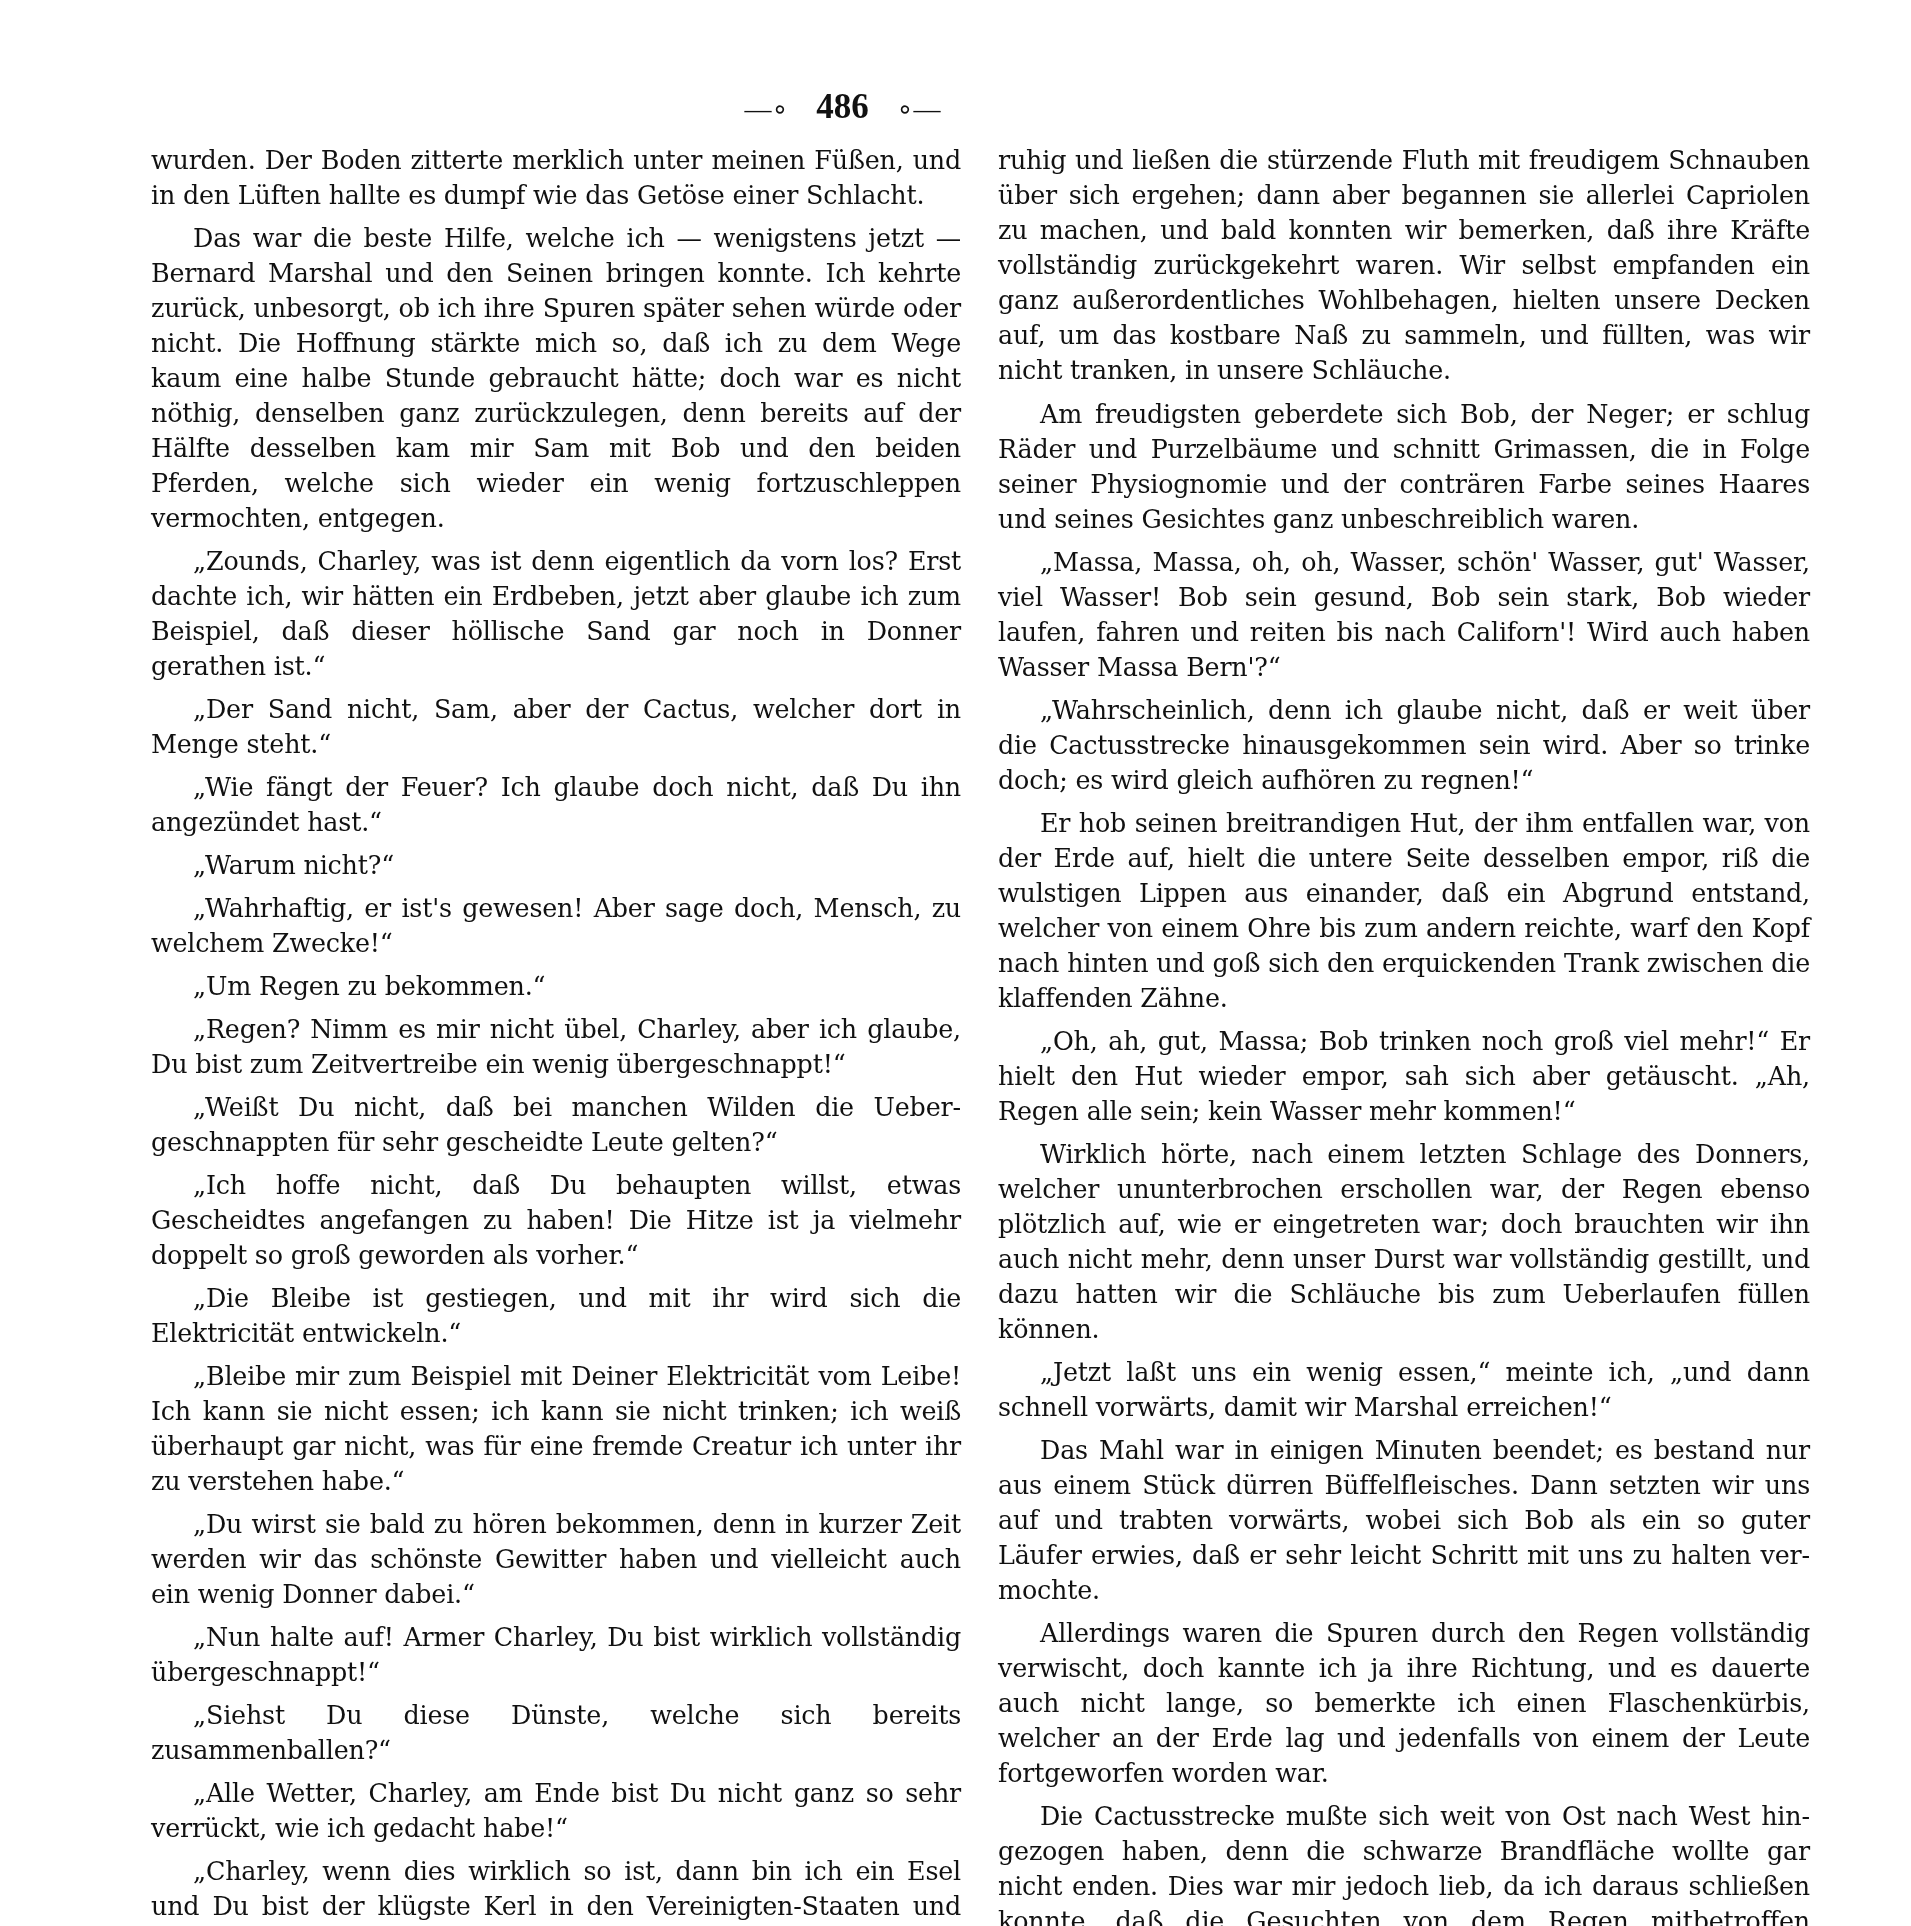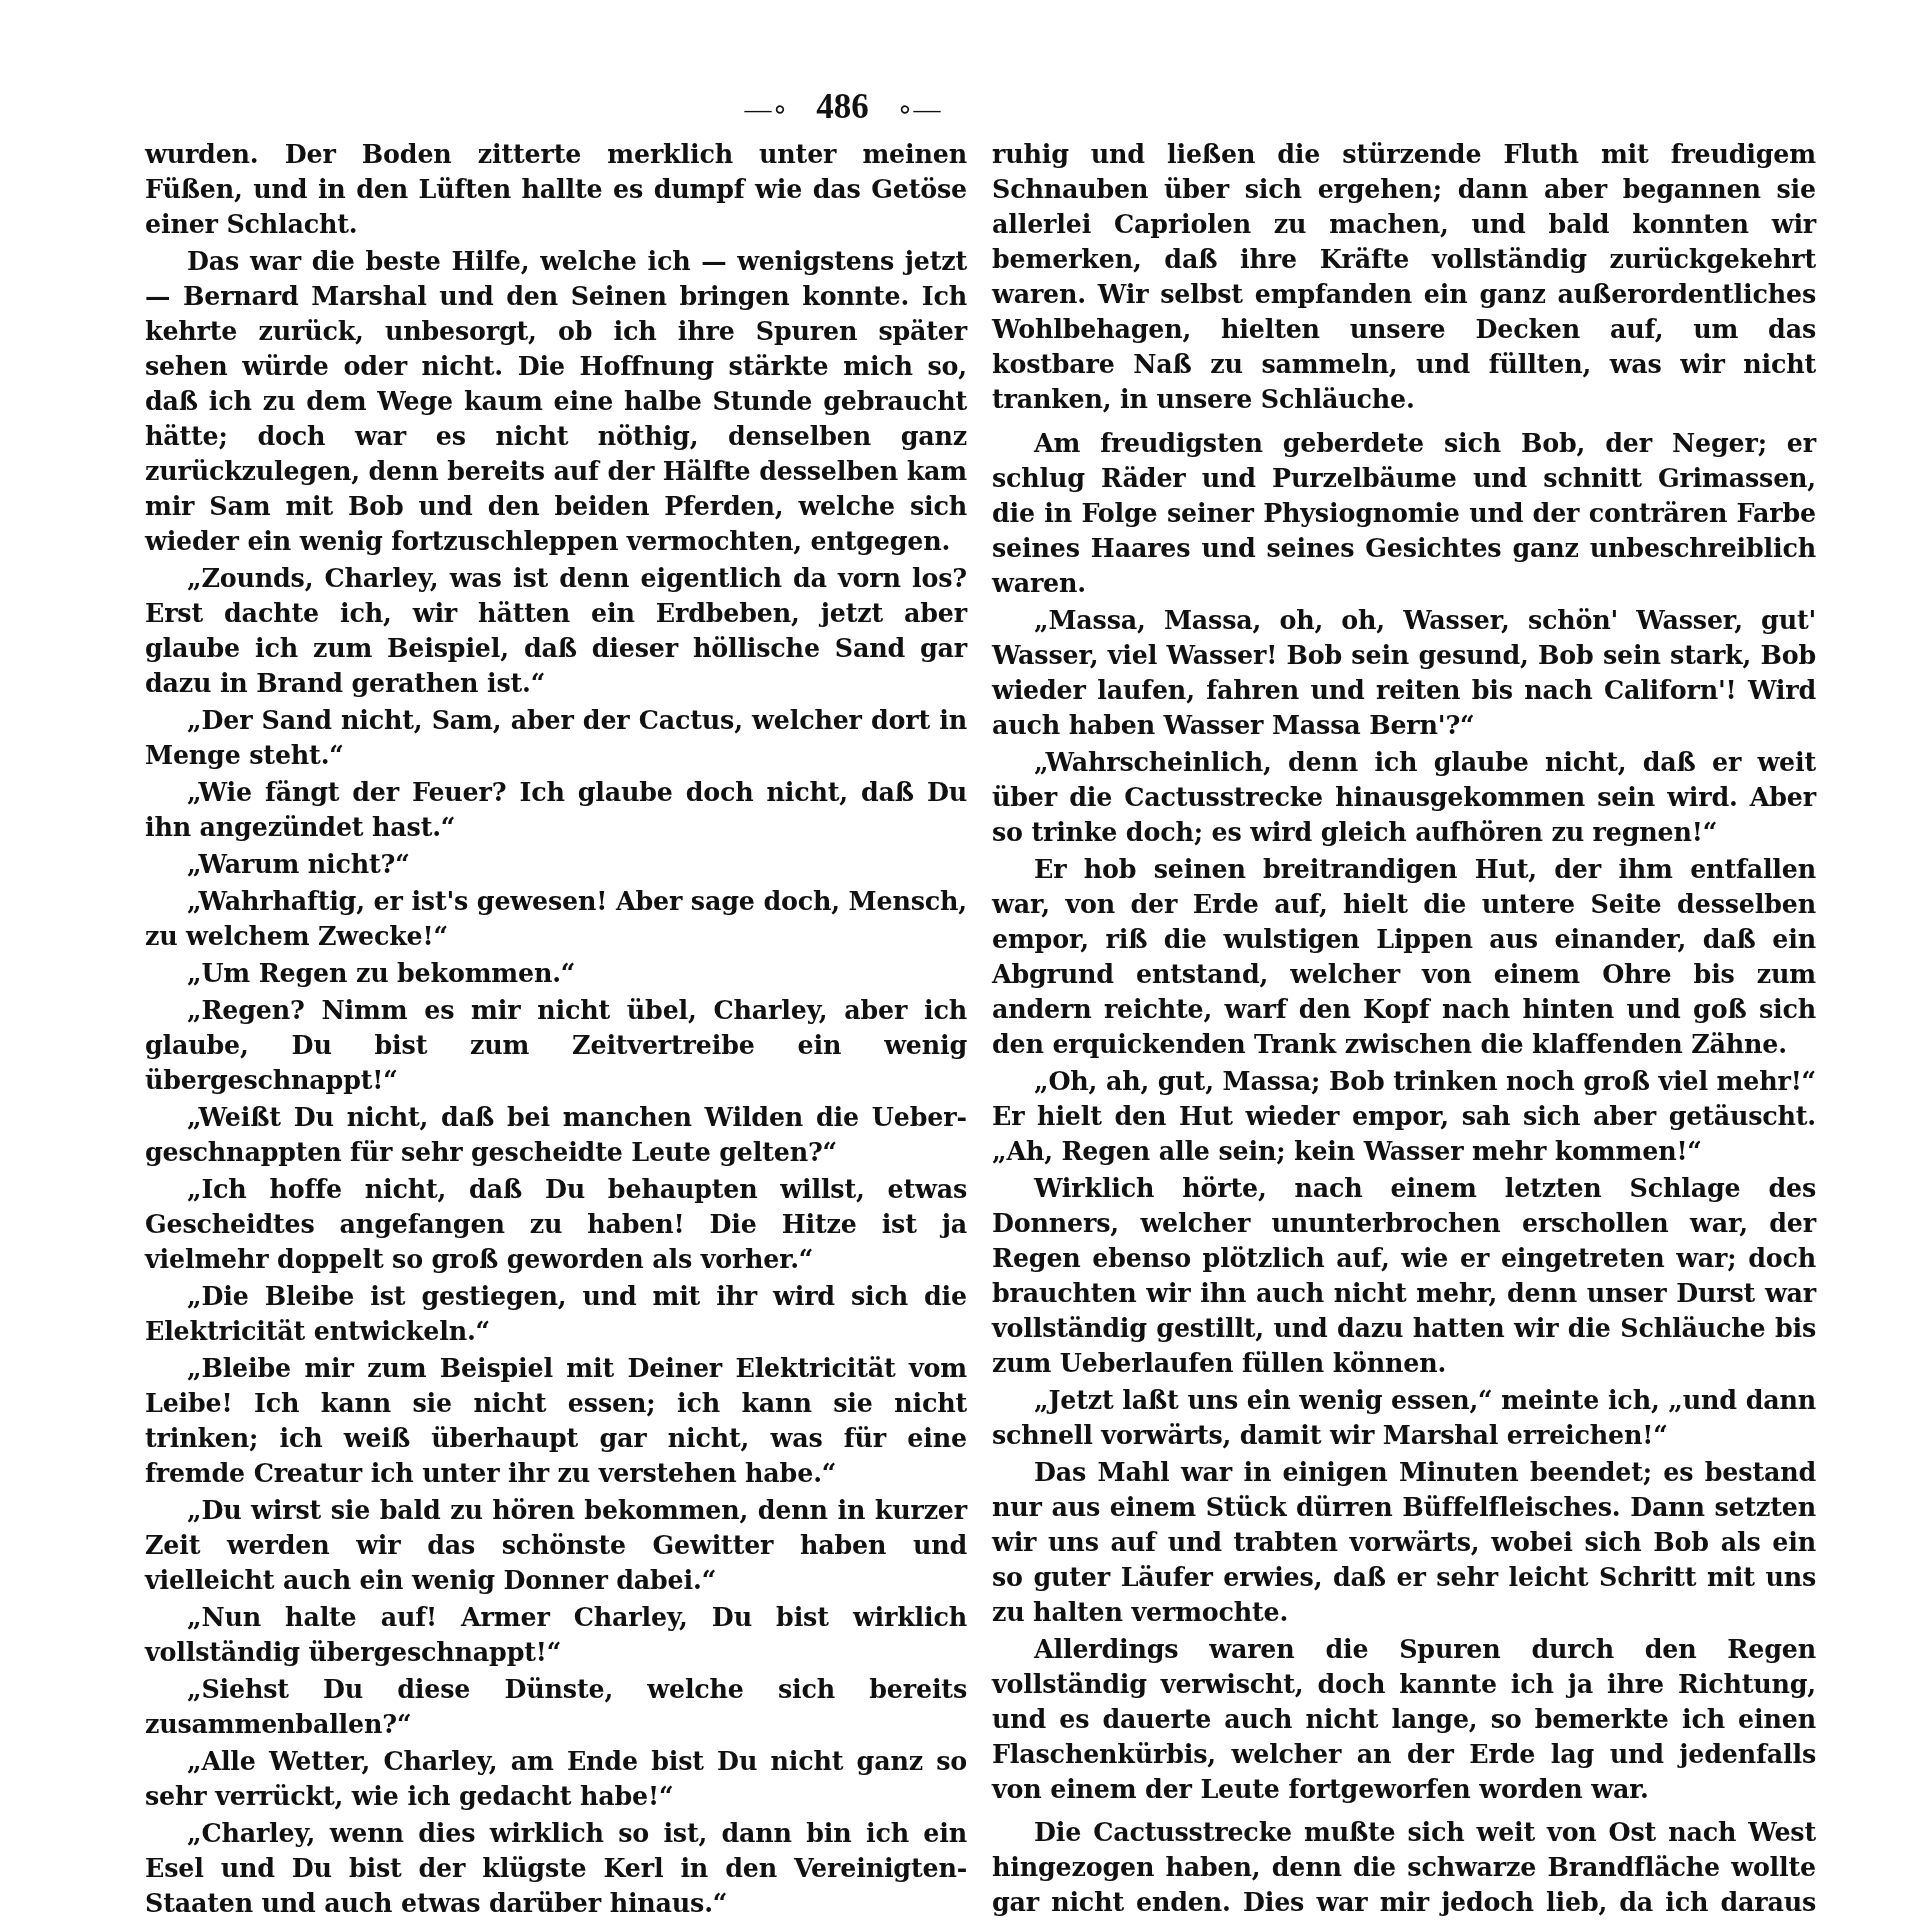--- a/index.html
+++ b/index.html
@@ -12,37 +12,37 @@
     font-family: "Liberation Serif", serif; font-weight: bold; font-size: 35px; line-height: 1;
   }
   .header .orn { display: inline-block; font-weight: normal; font-size: 27px; vertical-align: middle; margin: 0 19px; }
   .col {
     position: absolute; top: 135px; width: 826px;
     font-family: "DejaVu Serif", serif; font-size: 25.4px; line-height: 35px;
     text-align: justify; hyphens: manual; letter-spacing: -0.2px;
   }
   .col.left { left: 143px; }
   .col.right { left: 990px; width: 828px; }
-  .col p { margin: 2px; text-indent: 42px; font-weight: bold; }
+  .col p { margin: 8px; text-indent: 42px; }
   .col p.noindent { text-indent: 0; }
   .col p.gap { margin-top: 8.5px; }
 </style>
 </head>
 <body>
 
 <div class="header">
   <span class="orn">—∘</span>
   <span>486</span>
   <span class="orn">∘—</span>
 </div>
 
 <div class="col left" id="col-left">
     <p class="noindent">wurden. Der Boden zitterte merklich unter meinen Füßen, und in den Lüften hallte es dumpf wie das Getöse einer Schlacht.</p>
     <p>Das war die beste Hilfe, welche ich — wenigstens jetzt — Bernard Marshal und den Seinen bringen konnte. Ich kehrte zurück, unbesorgt, ob ich ihre Spuren später sehen würde oder nicht. Die Hoffnung stärkte mich so, daß ich zu dem Wege kaum eine halbe Stunde gebraucht hätte; doch war es nicht nöthig, denselben ganz zurückzulegen, denn bereits auf der Hälfte desselben kam mir Sam mit Bob und den beiden Pferden, welche sich wieder ein wenig fortzuschleppen vermochten, entgegen.</p>
-    <p>„Zounds, Charley, was ist denn eigentlich da vorn los? Erst dachte ich, wir hätten ein Erdbeben, jetzt aber glaube ich zum Beispiel, daß dieser höllische Sand gar dazu in Brand gerathen ist.“</p>
+    <p>„Zounds, Charley, was ist denn eigentlich da vorn los? Erst dachte ich, wir hätten ein Erdbeben, jetzt aber glaube ich zum Beispiel, daß dieser höllische Sand gar noch in Donner gerathen ist.“</p>
     <p>„Der Sand nicht, Sam, aber der Cactus, welcher dort in Menge steht.“</p>
     <p>„Wie fängt der Feuer? Ich glaube doch nicht, daß Du ihn angezündet hast.“</p>
     <p>„Warum nicht?“</p>
     <p>„Wahrhaftig, er ist's gewesen! Aber sage doch, Mensch, zu welchem Zwecke!“</p>
     <p>„Um Regen zu bekommen.“</p>
     <p>„Regen? Nimm es mir nicht übel, Charley, aber ich glaube, Du bist zum Zeitvertreibe ein wenig übergeschnappt!“</p>
     <p>„Weißt Du nicht, daß bei manchen Wilden die Ueber­geschnappten für sehr gescheidte Leute gelten?“</p>
     <p>„Ich hoffe nicht, daß Du behaupten willst, etwas Gescheidtes angefangen zu haben! Die Hitze ist ja vielmehr doppelt so groß geworden als vorher.“</p>
     <p>„Die Bleibe ist gestiegen, und mit ihr wird sich die Elektricität entwickeln.“</p>
     <p>„Bleibe mir zum Beispiel mit Deiner Elektricität vom Leibe! Ich kann sie nicht essen; ich kann sie nicht trinken; ich weiß überhaupt gar nicht, was für eine fremde Creatur ich unter ihr zu verstehen habe.“</p>

